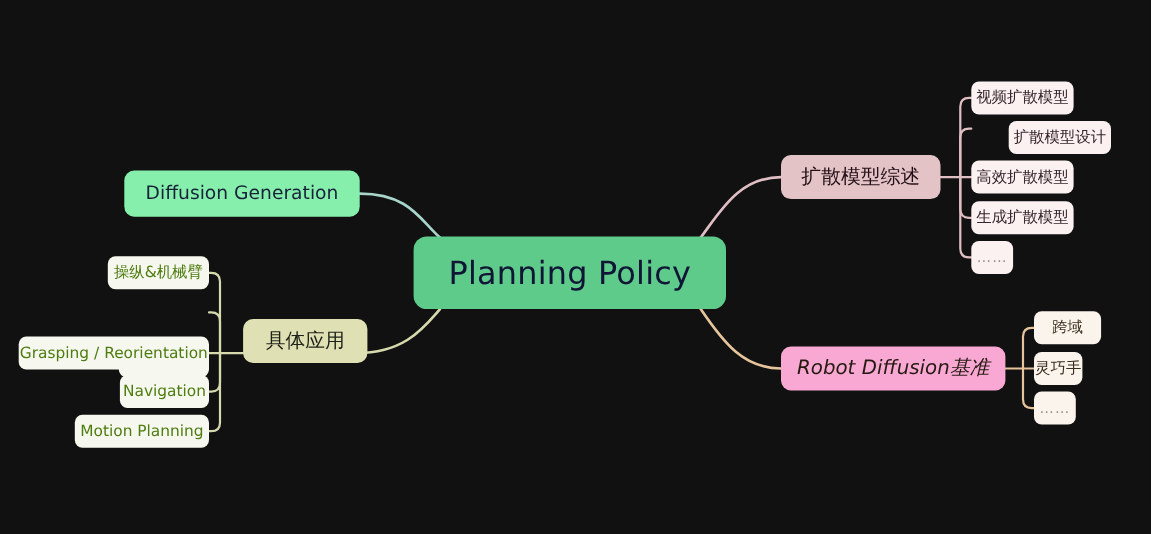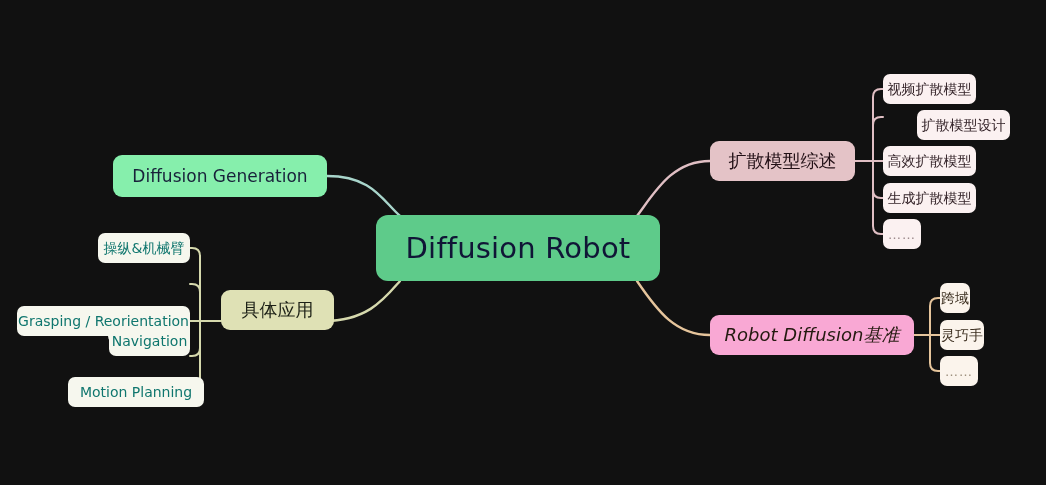--- a/index.html
+++ b/index.html
@@ -88,21 +88,21 @@
   }
   
   .leaf {
     height: 30px;
     font-size: 14px;
     border-radius: 7px;
     padding: 0 14px;
   }
   .leaf-olive {
     background: #f6f7ee;
-    color: #0f766e;
+    color: #4d7c0f;
     text-align: center;
   }
   .leaf-pink {
     background: #fbf1f1;
     color: #35252a;
   }
   .leaf-tan {
     background: #fbf4ec;
     color: #3a2d1e;
   }
@@ -148,39 +148,39 @@
     </g>
 
     <g fill="none" stroke="#e6c59c" stroke-width="2" stroke-linecap="round">
       <path d="M 914 335 L 930 335"></path>
       <path d="M 930 335 L 930 306 Q 930 298 938 298 L 940 298"></path>
       <path d="M 930 335 L 940 335"></path>
       <path d="M 930 335 L 930 363 Q 930 371 938 371 L 940 371"></path>
     </g>
   </svg>
 
-  <div class="node node-root">Diffusion Robot</div>
+  <div class="node node-root">Planning Policy</div>
 
   <div class="node n-diffgen">Diffusion Generation</div>
 
   <div class="node n-apply">具体应用</div>
 
   <div class="node leaf leaf-olive" style="left:98px; top:233px; width:92px;">操纵&amp;机械臂</div>
   <div class="node leaf leaf-olive" style="left:108px; top:269px; width:82px;margin-top:44px;">类人机器人</div>
   <div class="node leaf leaf-olive" style="left:17px; top:306px; width:173px;">Grasping / Reorientation</div>
-  <div class="node leaf leaf-olive" style="left:109px; top:326px; width:81px;">Navigation</div>
-  <div class="node leaf leaf-olive" style="left:68px; top:377px; width:136px;">Motion Planning</div>
+  <div class="node leaf leaf-olive" style="left:109px; top:341px; width:81px;">Navigation</div>
+  <div class="node leaf leaf-olive" style="left:68px; top:377px; width:122px;">Motion Planning</div>
 
   <div class="node n-survey">扩散模型综述</div>
 
   <div class="node leaf leaf-pink" style="left:883px; top:74px; width:93px;">视频扩散模型</div>
   <div class="node leaf leaf-pink" style="left:917px; top:110px; width:93px;">扩散模型设计</div>
   <div class="node leaf leaf-pink" style="left:883px; top:183px; width:93px;">生成扩散模型</div>
   <div class="node leaf leaf-pink" style="left:883px; top:146px; width:93px;">高效扩散模型</div>
   <div class="node leaf leaf-pink dots dots-pink" style="left:883px; top:219px; width:38px;">……</div>
 
   <div class="node n-bench">Robot Diffusion基准</div>
 
-  <div class="node leaf leaf-tan" style="left:940px; top:283px; width:30px;">跨域</div>
+  <div class="node leaf leaf-tan" style="left:940px; top:283px; width:61px;">跨域</div>
   <div class="node leaf leaf-tan" style="left:940px; top:320px; width:44px;">灵巧手</div>
   <div class="node leaf leaf-tan dots dots-tan" style="left:940px; top:356px; width:38px;">……</div>
 
 </div>
 
 </body></html>

